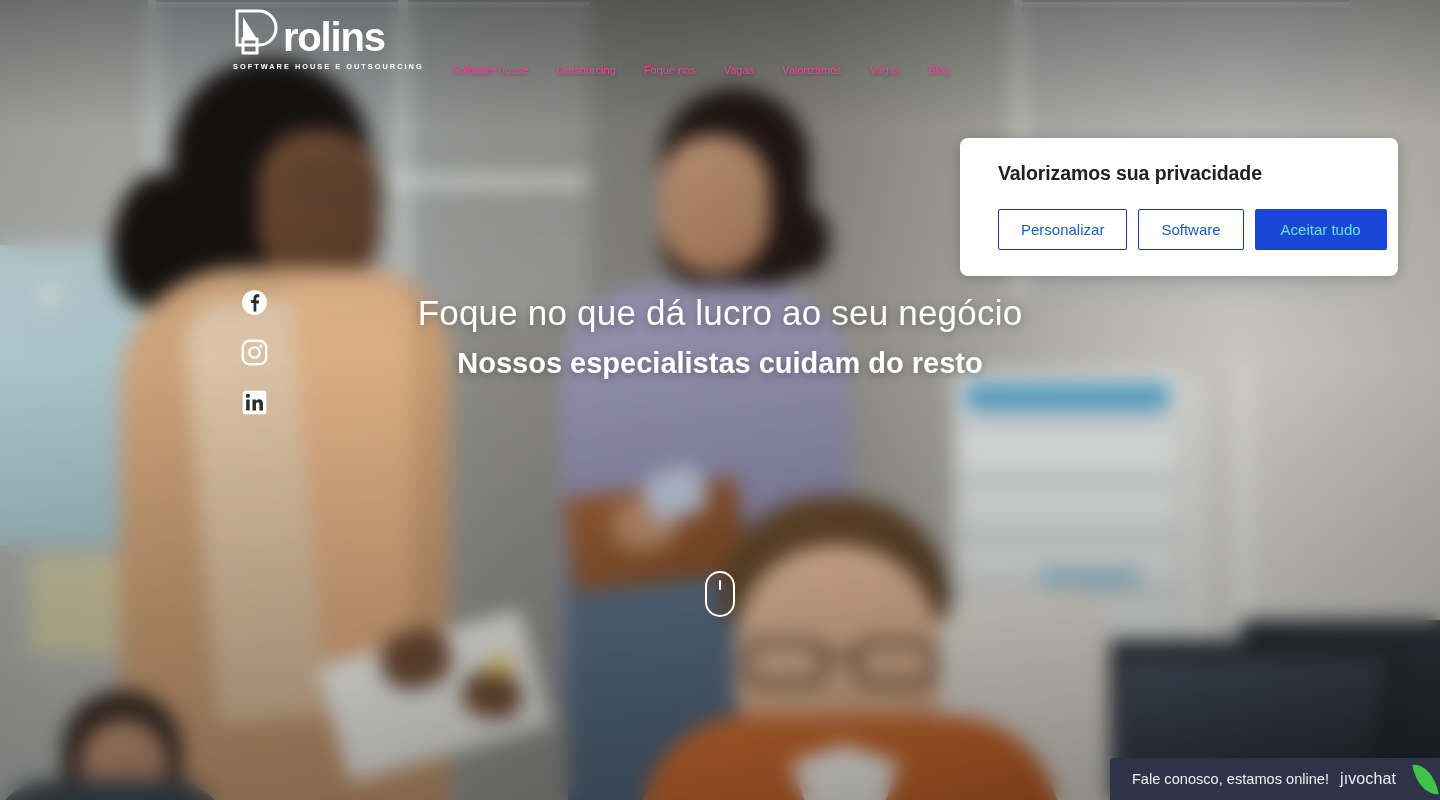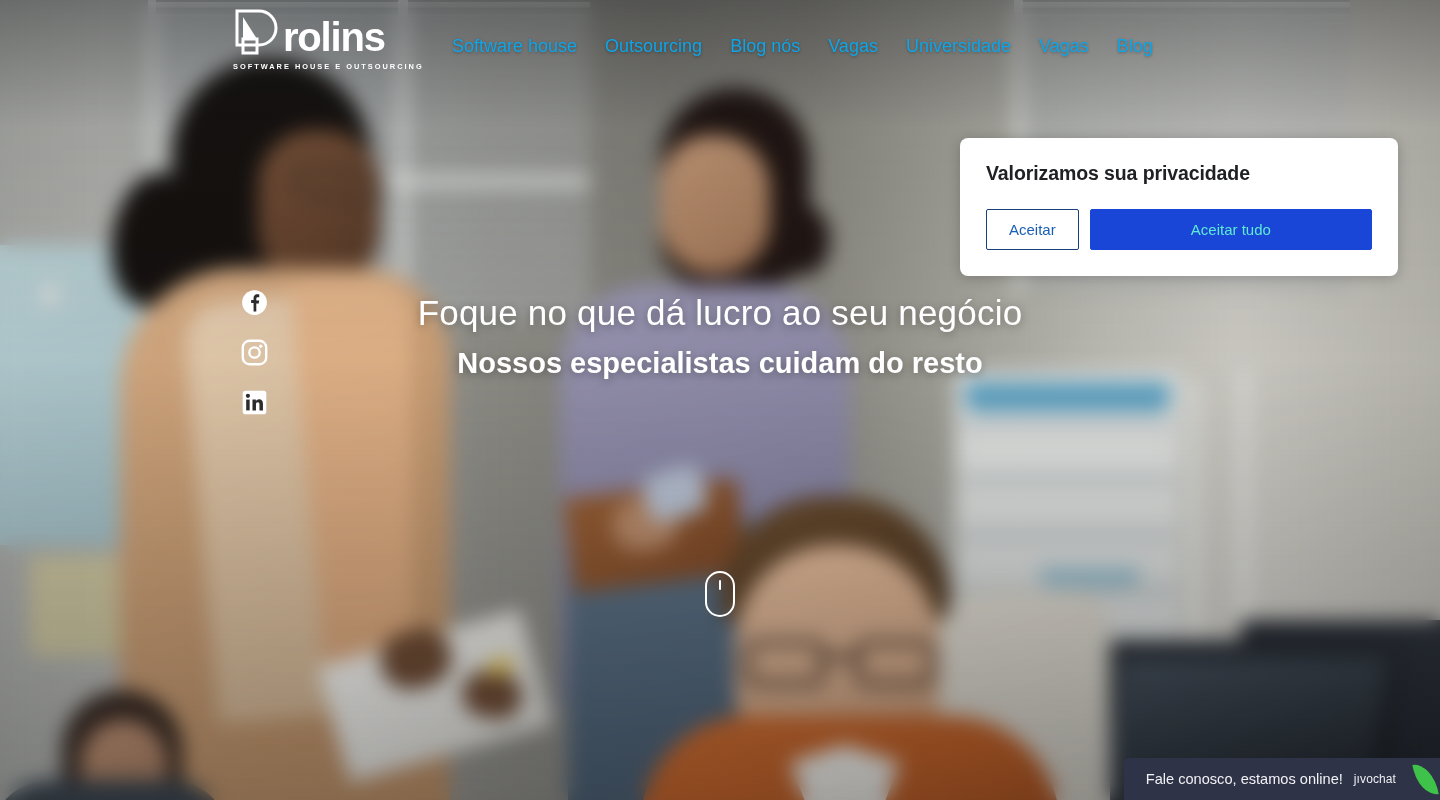--- a/index.html
+++ b/index.html
@@ -404,25 +404,26 @@
   }
 
   .nav {
     position: absolute;
     left: 452px; top: 36px;
     display: flex;
     align-items: center;
     gap: 28px;
   }
   .nav a {
-    color: #0ea5e9;
-    font-size: 18px;
+    color: #ec4899;
+    font-size: 11px;
     text-decoration: none;
     white-space: nowrap;
     text-shadow: 0 1px 3px rgba(0,0,0,.35);
+    margin-top: 28px;
   }
 
   .cta-header {
     position: absolute;
     left: 1008px; top: 29px;
     height: 34px;
     padding: 0 19px;
     display: flex;
     align-items: center;
     background: #1f8fe0;
@@ -512,21 +513,21 @@
   }
 
   
   .cookie {
     position: absolute;
     left: 960px; top: 138px;
     width: 438px;
     background: #ffffff;
     border-radius: 8px;
     box-shadow: 0 2px 14px rgba(0,0,0,.22);
-    padding: 24px 26px 26px 26px;
+    padding: 24px 26px 26px 38px;
     z-index: 60;
   }
   .cookie h2 {
     font-size: 19.5px;
     font-weight: 700;
     color: #202124;
     letter-spacing: -.1px;
   }
   .cookie p {
     margin-top: 16px;
@@ -580,21 +581,21 @@
     padding: 0 14px 0 22px;
     border-radius: 4px 0 0 0;
   }
   .jivo-text {
     color: #f1f2f5;
     font-size: 14.6px;
     white-space: nowrap;
   }
   .jivo-brand {
     color: #eceef2;
-    font-size: 12px;
+    font-size: 16px;
     letter-spacing: .1px;
   }
   .jivo-leaf {
     width: 30px; height: 42px;
     background: #2e3347;
     display: flex;
     align-items: center;
     justify-content: center;
   }
   .jivo-leaf span {
@@ -693,23 +694,23 @@
           <rect x="10" y="30" width="14" height="14" fill="none" stroke="#ffffff" stroke-width="3"></rect>
         </svg>
         <span class="logo-word">rolins</span>
       </div>
       <div class="logo-tag">SOFTWARE HOUSE E OUTSOURCING</div>
     </a>
 
     <nav class="nav">
       <a href="#">Software house</a>
       <a href="#">Outsourcing</a>
-      <a href="#">Blog nós</a>
+      <a href="#">Foque nós</a>
       <a href="#">Vagas</a>
-      <a href="#">Universidade</a>
+      <a href="#">Valorizamos</a>
       <a href="#">Vagas</a>
       <a href="#">Blog</a>
     </nav>
 
   </header>
 
   <div class="social">
     <a href="#" aria-label="Facebook">
       <svg width="27" height="27" viewBox="0 0 24 24">
         <circle cx="12" cy="12" r="11" fill="#ffffff"></circle>
@@ -738,21 +739,22 @@
     <p class="hero-sub">Nossos especialistas cuidam do resto</p>
   </section>
 
   <div class="scroll-ind">
     <i></i>
   </div>
 
   <div class="cookie" role="dialog">
     <h2>Valorizamos sua privacidade</h2>
     <div class="cookie-actions">
-      <button class="btn btn-outline">Aceitar</button>
+      <button class="btn btn-outline">Personalizar</button>
+      <button class="btn btn-outline">Software</button>
       <button class="btn btn-primary">Aceitar tudo</button>
     </div>
   </div>
 
   <div class="jivo">
     <div class="jivo-bar">
       <span class="jivo-text">Fale conosco, estamos online!</span>
       <span class="jivo-brand">jıvochat</span>
     </div>
     <div class="jivo-leaf">

